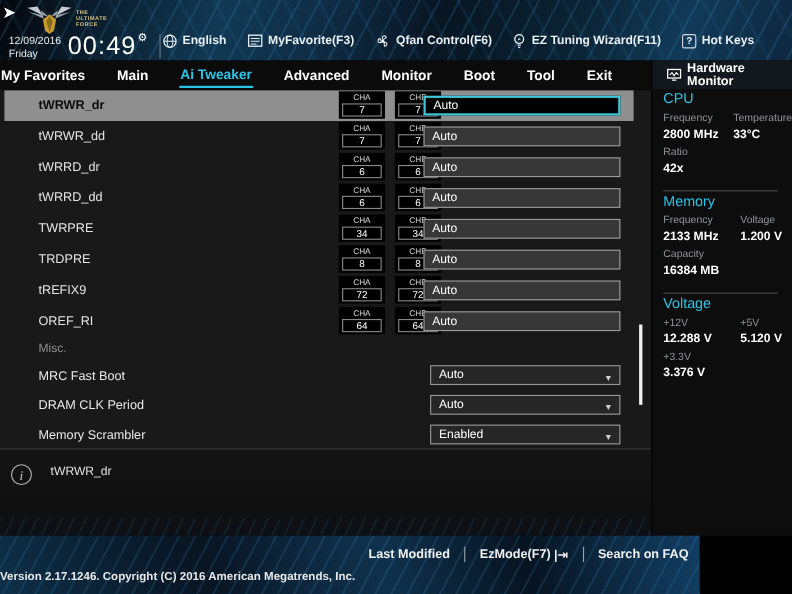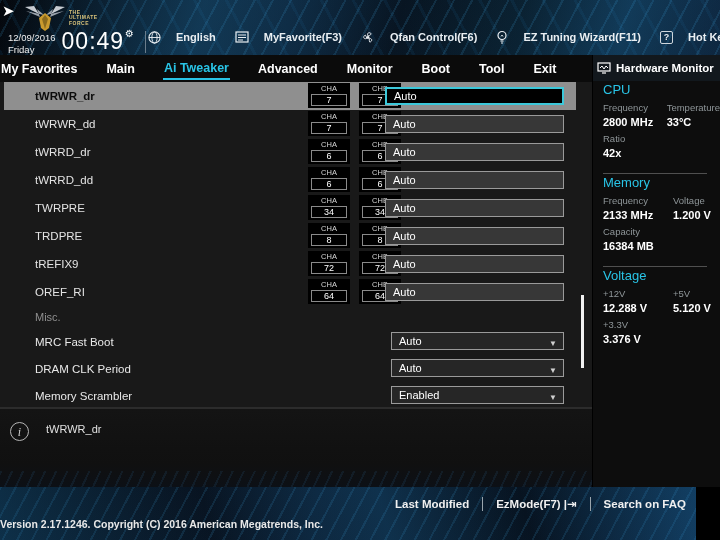--- a/index.html
+++ b/index.html
@@ -20,21 +20,21 @@
   .logo-wrap { position:absolute; left:24px; top:3px; display:flex; align-items:center; gap:3px; }
   .logo-lines { display:flex; flex-direction:column; line-height:1.05; }
   .logo-lines span { font-size:5px; font-weight:bold; color:#d8c27a; letter-spacing:.5px; }
   .app-title { position:absolute; left:96px; top:9px; font-size:15px; font-weight:bold; color:#fff; letter-spacing:.2px; }
   .datetime { position:absolute; left:8px; top:28px; display:flex; align-items:flex-start; }
   .dateblock { font-size:9.5px; color:#eee; line-height:1.25; margin-top:4px; }
   .timeblock { font-size:23px; color:#fff; margin-left:6px; letter-spacing:1px; }
   .gear { font-size:10px; color:#fff; vertical-align:12px; margin-left:1px; cursor:pointer; }
   .tb-sep { width:1px; height:22px; background:#6a7d8c; margin:3px 0 0 10px; }
   .topmenu { position:absolute; left:148px; top:30px; display:flex; align-items:center; gap:19px; }
-  .topmenu .titem { display:flex; align-items:center; gap:15px; font-size:11px; font-weight:bold; color:#e9eef2; cursor:pointer; white-space:nowrap; }
+  .topmenu .titem { display:flex; align-items:center; gap:5px; font-size:11px; font-weight:bold; color:#e9eef2; cursor:pointer; white-space:nowrap; }
   .ticon { display:inline-flex; align-items:center; justify-content:center; }
   .helpbox { width:13px; height:13px; border:1px solid #cfd6dc; font-size:9px; font-weight:bold; color:#e9eef2; display:inline-flex; align-items:center; justify-content:center; border-radius:2px; }
 
   
   .menubar {
     position:absolute; left:0; top:55px; width:592px; height:27px;
     background:#0b0b0b; display:flex; align-items:center; gap:27px;
   }
   .tab { font-size:12.5px; font-weight:bold; color:#fff; cursor:pointer; padding:4px 1px 3px; white-space:nowrap; }
   .tab.active { color:#29c4e6; border-bottom:2px solid #29c4e6; }
@@ -67,33 +67,33 @@
   .infopanel::after{
     content:""; position:absolute; left:0; bottom:0; width:100%; height:16px;
     background:repeating-linear-gradient(115deg, rgba(60,150,220,0.16) 0 2px, transparent 2px 10px);
     opacity:.6;
   }
   .info-icon { position:absolute; left:10px; top:13px; width:19px; height:19px; border:1px solid #b5b5b5; border-radius:50%; color:#cfcfcf; font-family:"Liberation Serif","DejaVu Serif",serif; font-style:italic; font-size:12px; text-align:center; line-height:18px; }
   .info-text { position:absolute; left:46px; top:14px; font-size:11px; color:#e0e0e0; }
 
   
   .sidebar { position:absolute; left:592px; top:55px; width:128px; height:432px; background:#0d0d0d; border-left:1px solid #000; }
-  .sb-header { height:26px; display:flex; align-items:center; gap:5px; padding-left:4px; background:#12181d; font-size:11.5px; font-weight:bold; color:#fff; }
+  .sb-header { height:26px; display:flex; align-items:center; gap:5px; padding-left:13px; background:#12181d; font-size:11.5px; font-weight:bold; color:#fff; }
   .sb-body { padding-left:10px; }
   .sb-title { font-size:13px; color:#29c4e6; margin-top:1px; }
   .pair-row { display:flex; }
   .pair { width:70px; }
   .pair.wide { width:auto; }
   .sb-label { font-size:9.5px; color:#8f9699; margin-top:5px; }
   .sb-value { font-size:11px; font-weight:bold; color:#fff; margin-top:3px; }
   .sb-divider { width:104px; height:1px; background:#4f4f4f; margin-top:14px; }
 
   
   .footer {
-    position:absolute; left:0; top:487px; width:696px; height:53px;
+    position:absolute; left:0; top:487px; width:636px; height:53px;
     background:
       linear-gradient(75deg, rgba(30,120,180,0.35) 0%, rgba(5,15,25,0) 30%, rgba(40,150,220,0.20) 55%, rgba(5,15,25,0) 75%, rgba(30,130,200,0.30) 100%),
       repeating-linear-gradient(118deg, rgba(70,180,240,0.13) 0 2px, transparent 2px 13px),
       linear-gradient(100deg, #05090f 0%, #0a1a2c 45%, #071320 75%, #0d2238 100%);
   }
   .footer-links { position:absolute; right:10px; top:10px; display:flex; align-items:center; gap:13px; }
   .flink { font-size:11.5px; font-weight:bold; color:#f0f0f0; cursor:pointer; display:flex; align-items:center; gap:3px; white-space:nowrap; }
   .fsep { width:1px; height:14px; background:#9aa5ad; }
   .version { position:absolute; left:0; top:31px; width:100%; text-align:left; font-size:10.5px; font-weight:bold; color:#e8e8e8; }
 </style>

